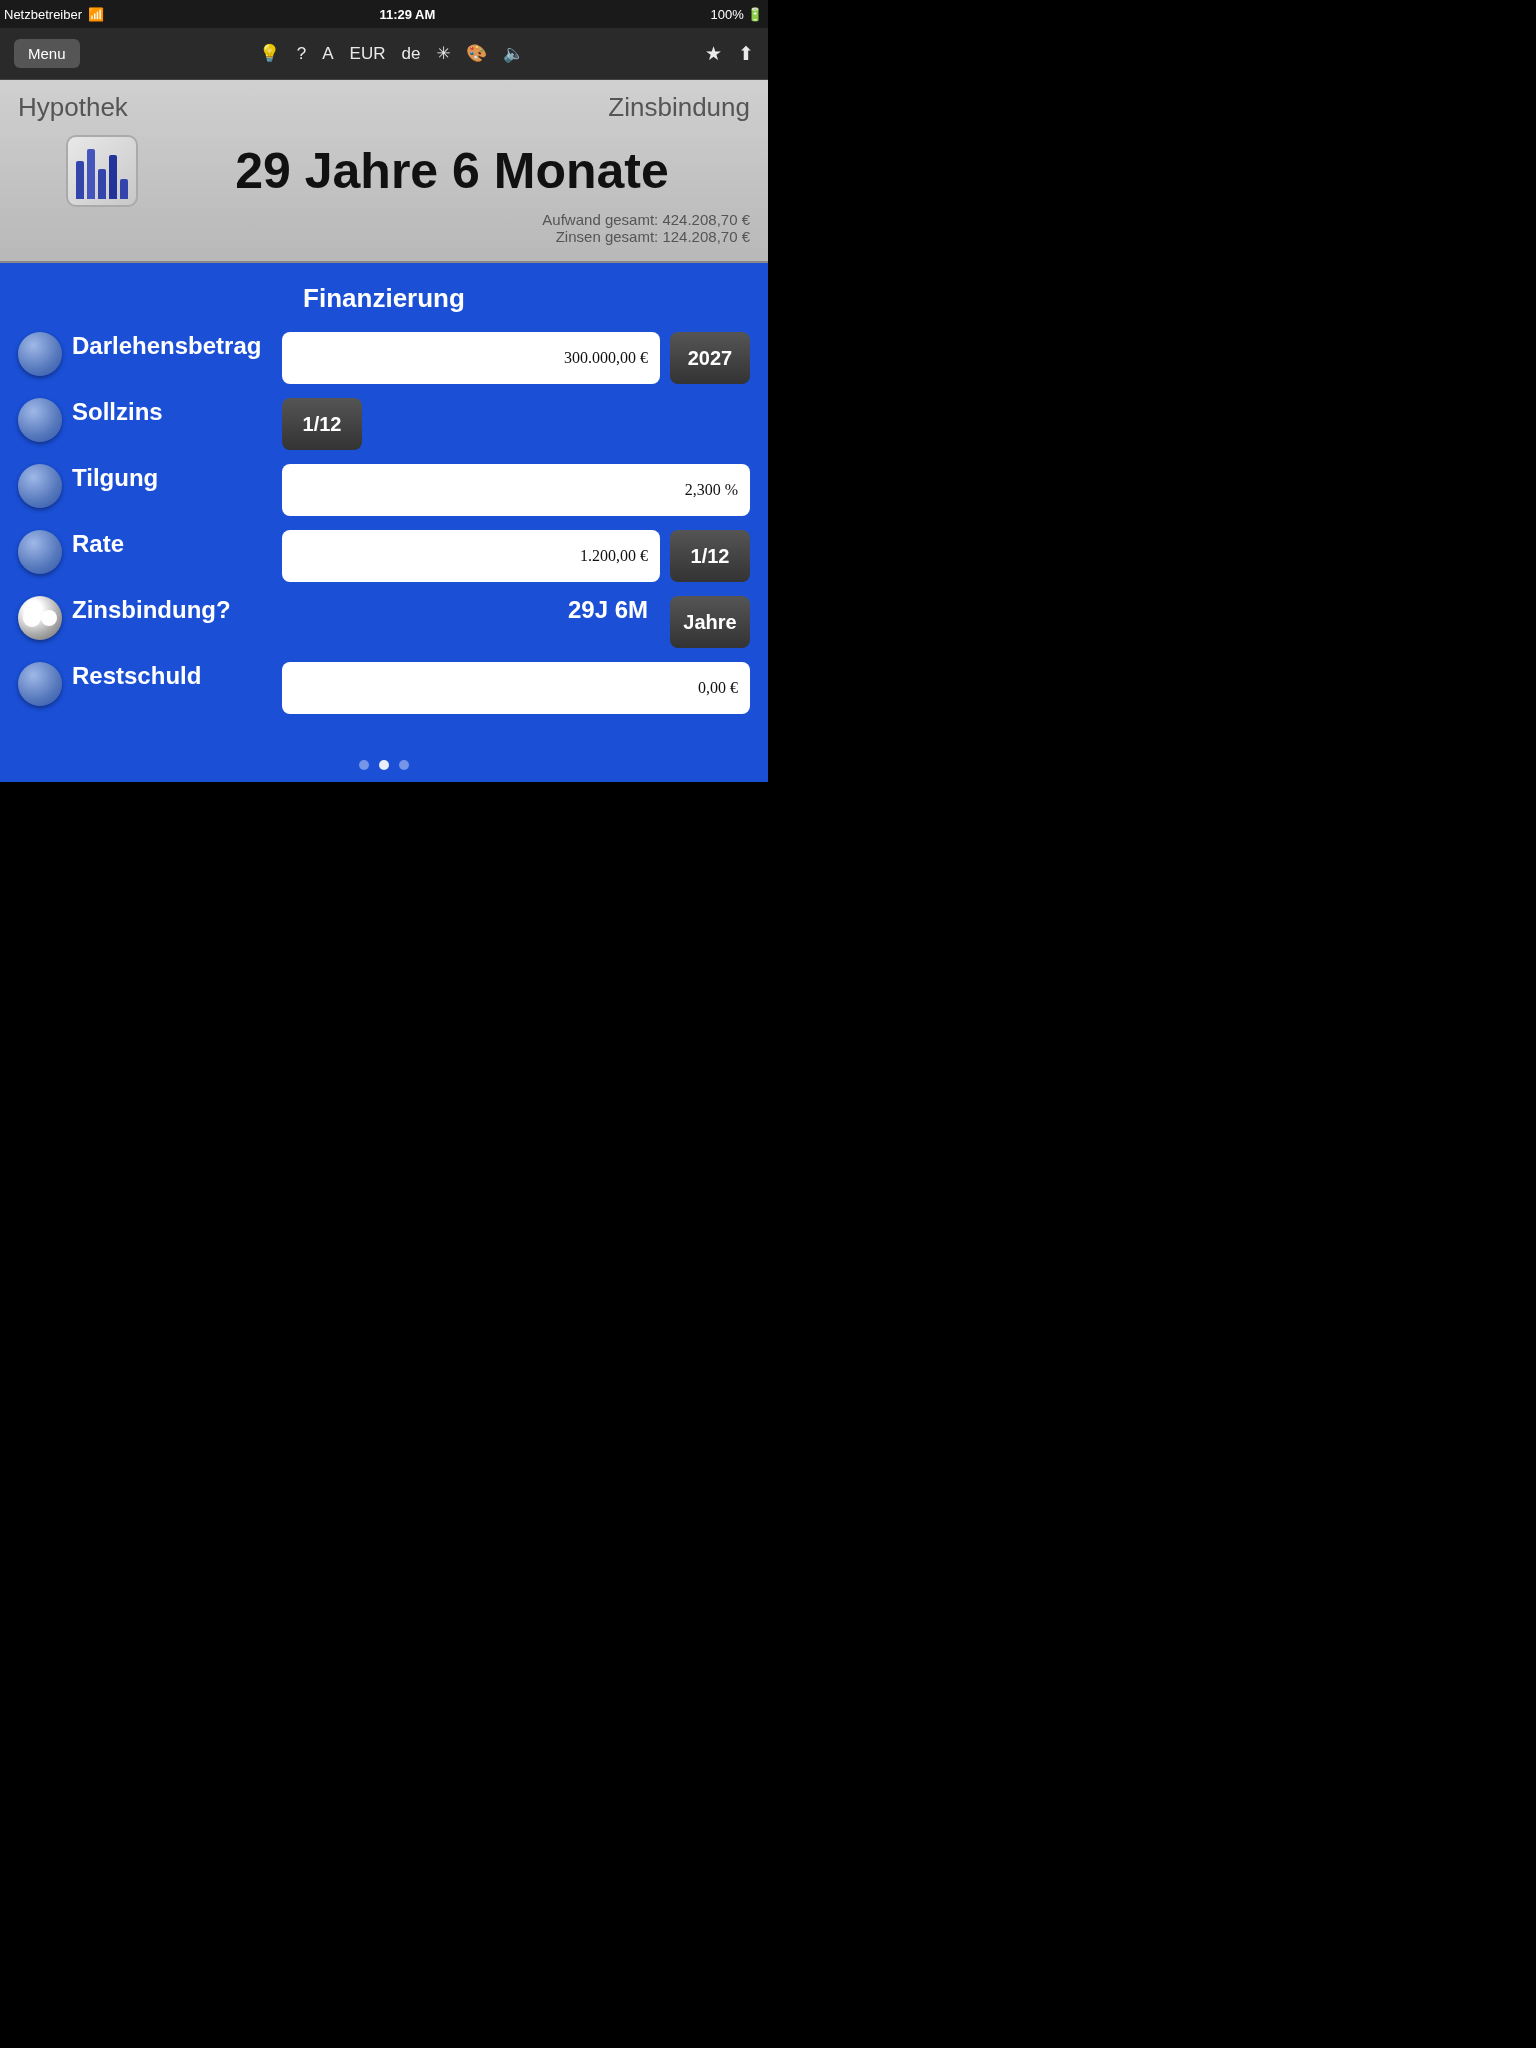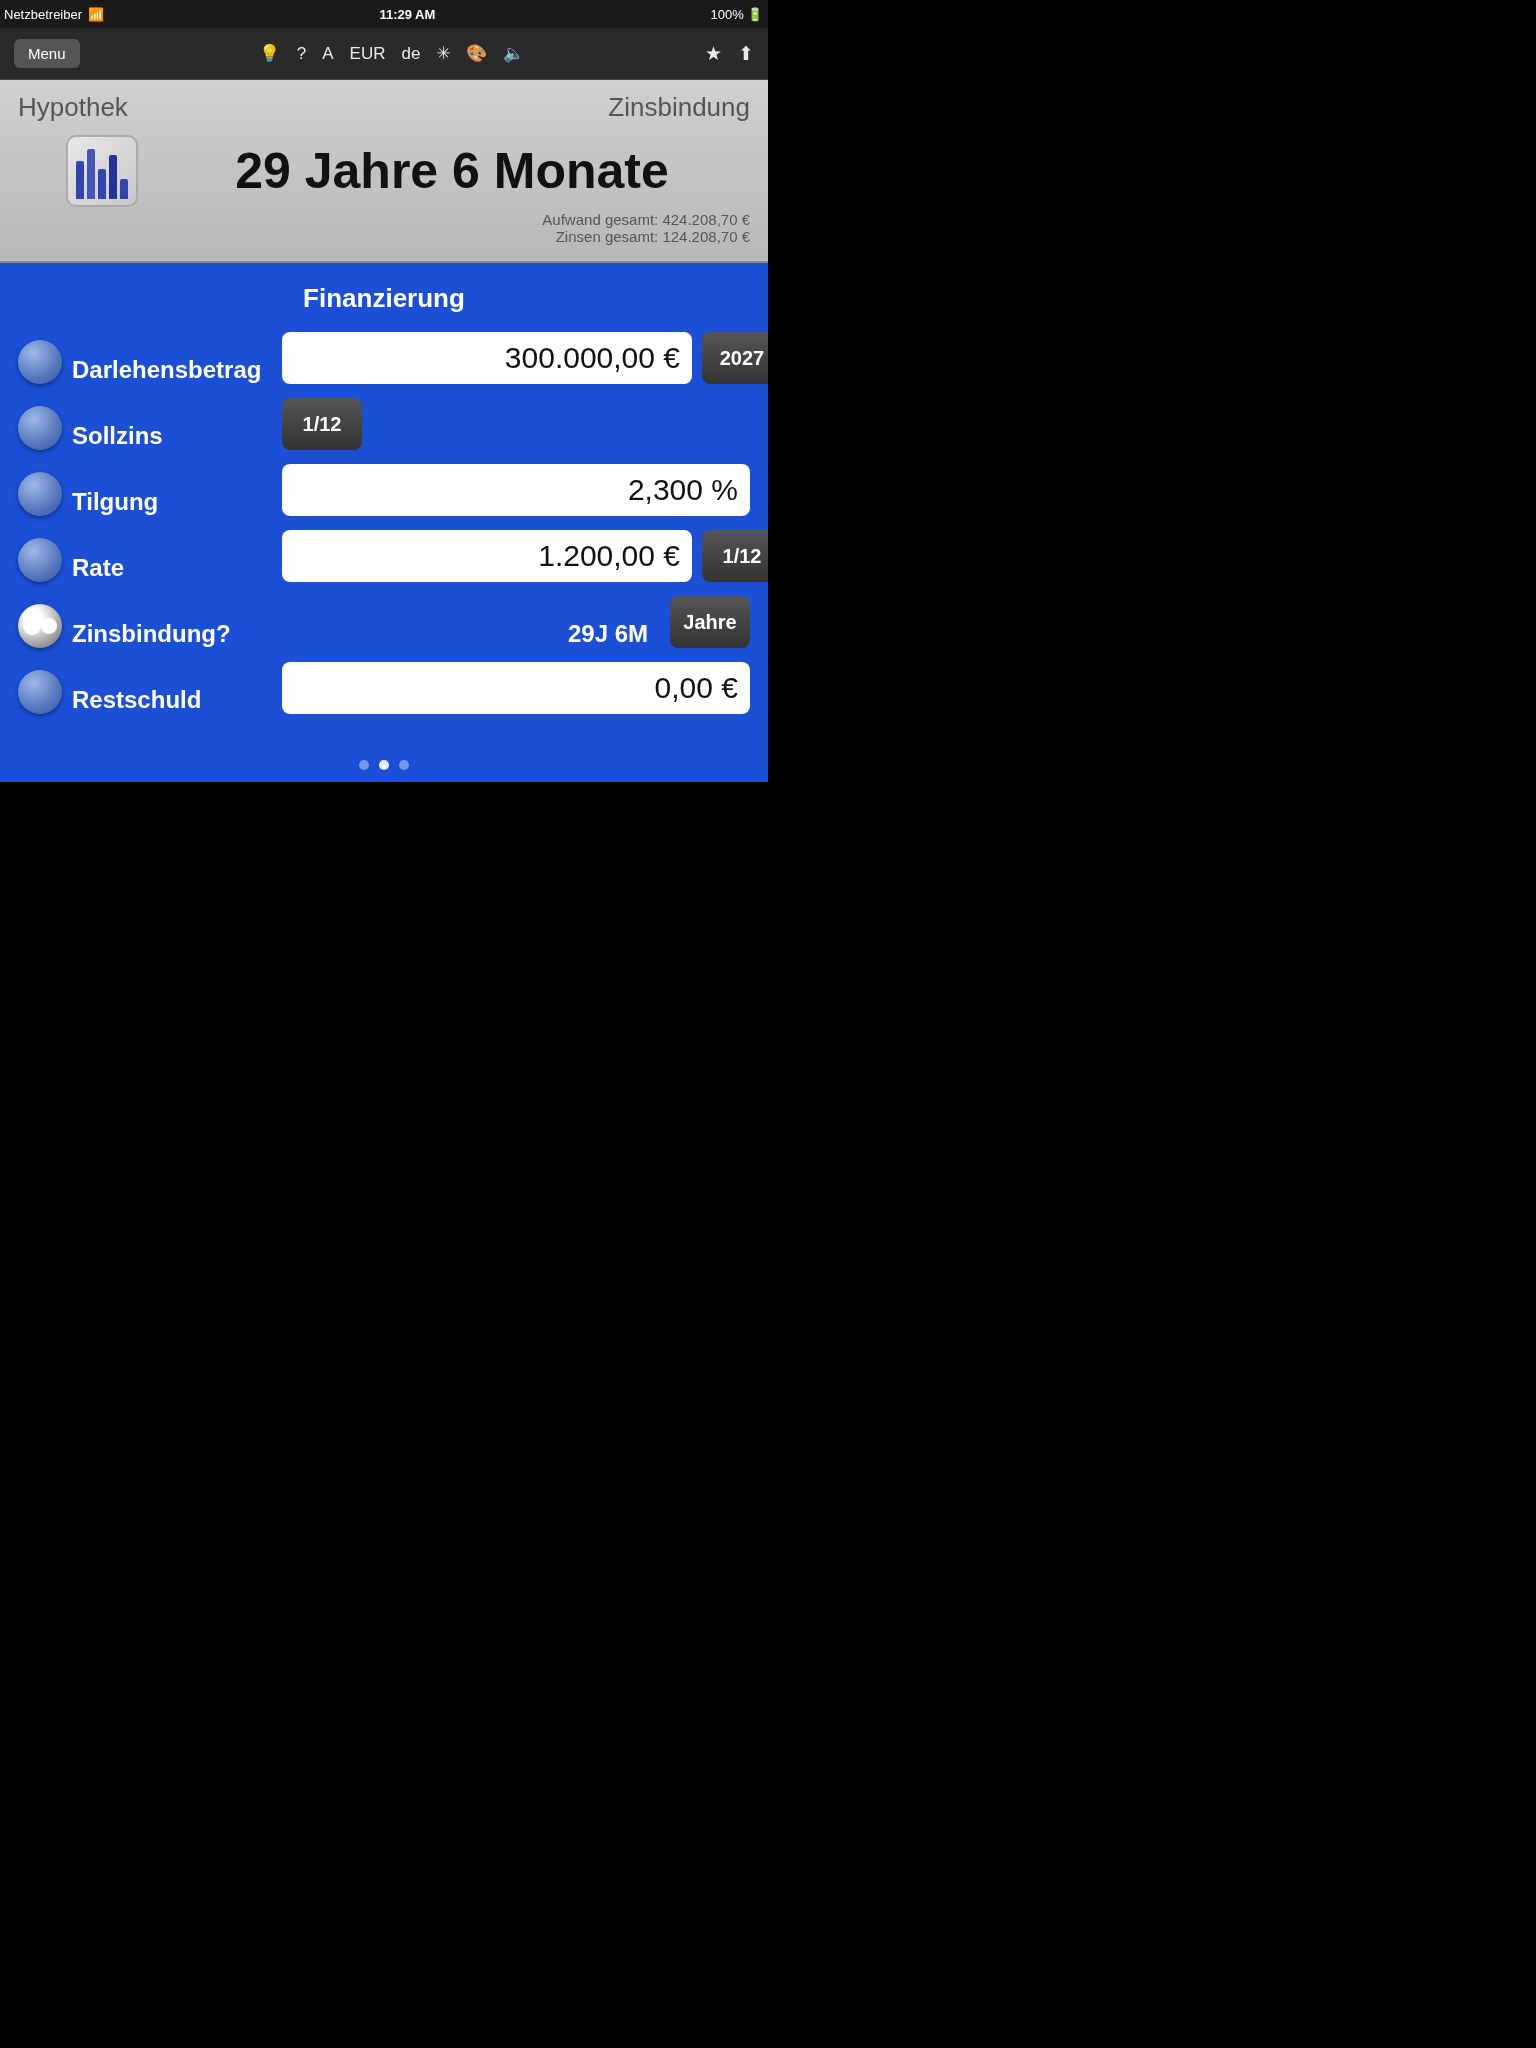--- a/index.html
+++ b/index.html
@@ -145,21 +145,21 @@
       text-align: center;
       font-size: 26px;
       font-weight: 700;
       color: #fff;
       margin-bottom: 18px;
     }
 
     
     .field-row {
       display: flex;
-      align-items: flex-end;
+      align-items: flex-start;
       margin-bottom: 14px;
       gap: 10px;
     }
     .radio-btn {
       width: 44px;
       height: 44px;
       border-radius: 50%;
       background: radial-gradient(circle at 35% 30%, #9fb8e8, #5577bb 60%, #3355aa);
       border: none;
       flex-shrink: 0;
@@ -186,24 +186,24 @@
       width: 200px;
       flex-shrink: 0;
     }
     .field-input {
       flex: 1;
       height: 52px;
       background: #fff;
       border: none;
       border-radius: 8px;
       text-align: right;
-      font-size: 30px;
+      font-size: 16px;
       color: #111;
       padding: 0 12px;
-      font-family: Liberation Sans, sans-serif;
+      font-family: Liberation Serif, serif;
     }
     .field-badge {
       height: 52px;
       min-width: 80px;
       background: linear-gradient(180deg, #555 0%, #333 100%);
       border-radius: 8px;
       display: flex;
       align-items: center;
       justify-content: center;
       color: #fff;

